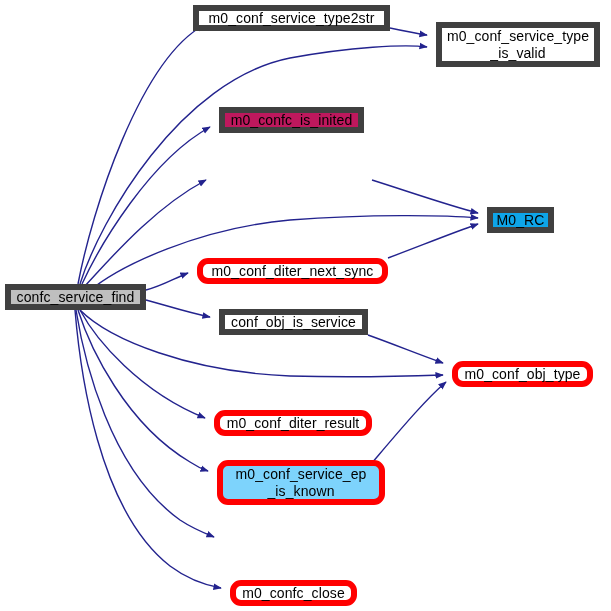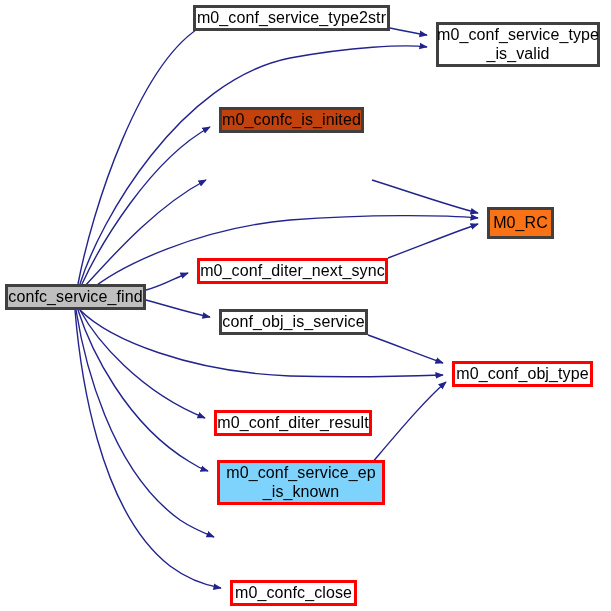--- a/index.html
+++ b/index.html
@@ -24,30 +24,31 @@
     pointer-events: none;
   }
   .node {
     position: absolute;
     box-sizing: border-box;
     display: flex;
     align-items: center;
     justify-content: center;
     text-align: center;
     background: #ffffff;
-    border: 3px solid #14532d;
+    border: 6px solid #14532d;
     color: #000000;
-    font-size: 16px;
+    font-size: 14px;
     line-height: 1.18;
     letter-spacing: 0.1px;
     white-space: pre;
     z-index: 3;
   }
   .node.red {
     border-color: #ff0000;
+    border-radius: 11px;
   }
   .node.root {
     background: #bfbfbf;
     border-color: #404040;
   }
   .node-label {
     display: block;
     white-space: pre;
   }
 </style>
@@ -76,22 +77,22 @@
       <path d="M80,310 C96,340 140,392 205,418" fill="none" stroke="#23238e" stroke-width="1.4" marker-end="url(#arrowhead)"></path>
       <path d="M78,310 C90,348 126,424 190,462 C196,466 202,469 208,471" fill="none" stroke="#23238e" stroke-width="1.4" marker-end="url(#arrowhead)"></path>
       <path d="M371,464 C400,430 425,400 446,382" fill="none" stroke="#23238e" stroke-width="1.4" marker-end="url(#arrowhead)"></path>
       <path d="M76,310 C84,360 110,470 180,520 C192,528 204,533 214,537" fill="none" stroke="#23238e" stroke-width="1.4" marker-end="url(#arrowhead)"></path>
       <path d="M75,310 C80,370 98,510 170,566 C186,578 204,585 221,588" fill="none" stroke="#23238e" stroke-width="1.4" marker-end="url(#arrowhead)"></path>
     </svg>
 <div class="node root" style="left: 5px; top: 284px; width: 141px; height: 26px; border-color: rgb(64, 64, 64); background: rgb(191, 191, 191);"><span class="node-label">confc_service_find</span></div>
     <div class="node" style="left: 193px; top: 5px; width: 197px; height: 26px; border-color: rgb(64, 64, 64); background: rgb(255, 255, 255);"><span class="node-label">m0_conf_service_type2str</span></div>
     <div class="node" style="left: 436px; top: 22px; width: 164px; height: 45px; border-color: rgb(64, 64, 64); background: rgb(255, 255, 255); justify-content: center;"><span class="node-label">m0_conf_service_type
 _is_valid</span></div>
-    <div class="node" style="left: 219px; top: 107px; width: 145px; height: 26px; border-color: rgb(64, 64, 64); background: #c2410c;"><span class="node-label">m0_confc_is_inited</span></div>
-    <div class="node" style="left: 487px; top: 207px; width: 67px; height: 32px; border-color: rgb(64, 64, 64); background: #f97316;"><span class="node-label">M0_RC</span></div>
+    <div class="node" style="left: 219px; top: 107px; width: 145px; height: 26px; border-color: rgb(64, 64, 64); background: #be185d;"><span class="node-label">m0_confc_is_inited</span></div>
+    <div class="node" style="left: 487px; top: 207px; width: 67px; height: 26px; border-color: rgb(64, 64, 64); background: #0ea5e9;"><span class="node-label">M0_RC</span></div>
     <div class="node red" style="left: 197px; top: 258px; width: 191px; height: 26px; border-color: rgb(255, 0, 0); background: rgb(255, 255, 255);"><span class="node-label">m0_conf_diter_next_sync</span></div>
     <div class="node" style="left: 219px; top: 309px; width: 149px; height: 26px; border-color: rgb(64, 64, 64); background: rgb(255, 255, 255);"><span class="node-label">conf_obj_is_service</span></div>
     <div class="node red" style="left: 452px; top: 361px; width: 141px; height: 26px; border-color: rgb(255, 0, 0); background: rgb(255, 255, 255); text-align: right;"><span class="node-label">m0_conf_obj_type</span></div>
     <div class="node red" style="left: 214px; top: 410px; width: 158px; height: 26px; border-color: rgb(255, 0, 0); background: rgb(255, 255, 255);"><span class="node-label">m0_conf_diter_result</span></div>
     <div class="node red" style="left: 217px; top: 460px; width: 168px; height: 45px; border-color: rgb(255, 0, 0); background: #7dd3fc; text-align: center;"><span class="node-label">m0_conf_service_ep
 _is_known</span></div>
     <div class="node red" style="left: 230px; top: 580px; width: 127px; height: 26px; border-color: rgb(255, 0, 0); background: rgb(255, 255, 255);"><span class="node-label">m0_confc_close</span></div>
   </div>
 
 </body></html>

